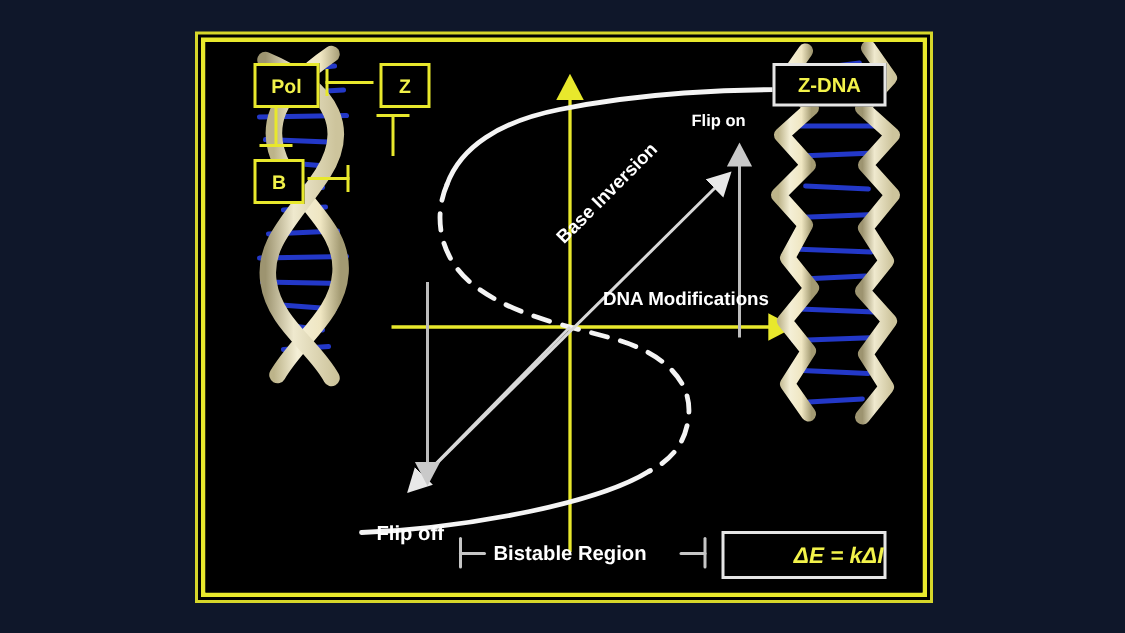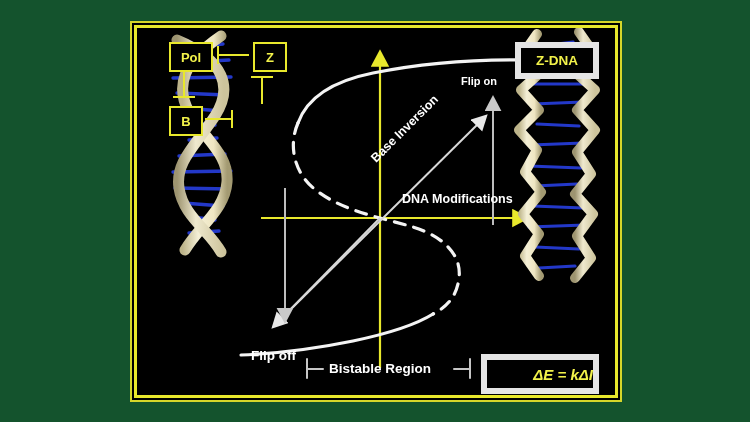--- a/index.html
+++ b/index.html
@@ -1,38 +1,38 @@
 <!DOCTYPE html>
 <html><head>
 <meta charset="utf-8">
 <style>
   html,body{margin:0;padding:0;background:#ffffff;}
   body{width:750px;height:422px;overflow:hidden;
        font-family:"Liberation Sans",sans-serif;}
-  #stage{position:relative;width:750px;height:422px;background:#14532d;}
+  #stage{position:relative;width:750px;height:422px;background:#0f172a;}
 
   
   #frame{
     position:absolute;left:134px;top:25px;width:484px;height:373px;
     background:#000000;
     border:3px solid #e8e82c;
     box-sizing:border-box;
     box-shadow:0 0 0 2px #000000, 0 0 0 4px #d6d62a;
   }
   #inner{
     position:absolute;left:0;top:0;right:0;bottom:0;
     border:2px solid #000000;box-sizing:border-box;
   }
   #canvas{position:absolute;left:0;top:0;width:478px;height:367px;}
 
   .lbl{position:absolute;color:#ffffff;font-weight:bold;
        white-space:nowrap;line-height:1;}
 
   
-  .ybox{position:absolute;border:6px solid #e5e5e5;color:#f2f24a;
+  .ybox{position:absolute;border:2px solid #e5e5e5;color:#f2f24a;
         font-weight:bold;display:flex;align-items:center;
         justify-content:center;white-space:nowrap;background:#000;}
 
   .netbox{position:absolute;border:2px solid #e8e82c;color:#f2f24a;
           font-weight:bold;font-size:13px;display:flex;align-items:center;
           justify-content:center;background:#000;}
   .seg{position:absolute;background:#e8e82c;}
 </style>
 </head>
 <body>

